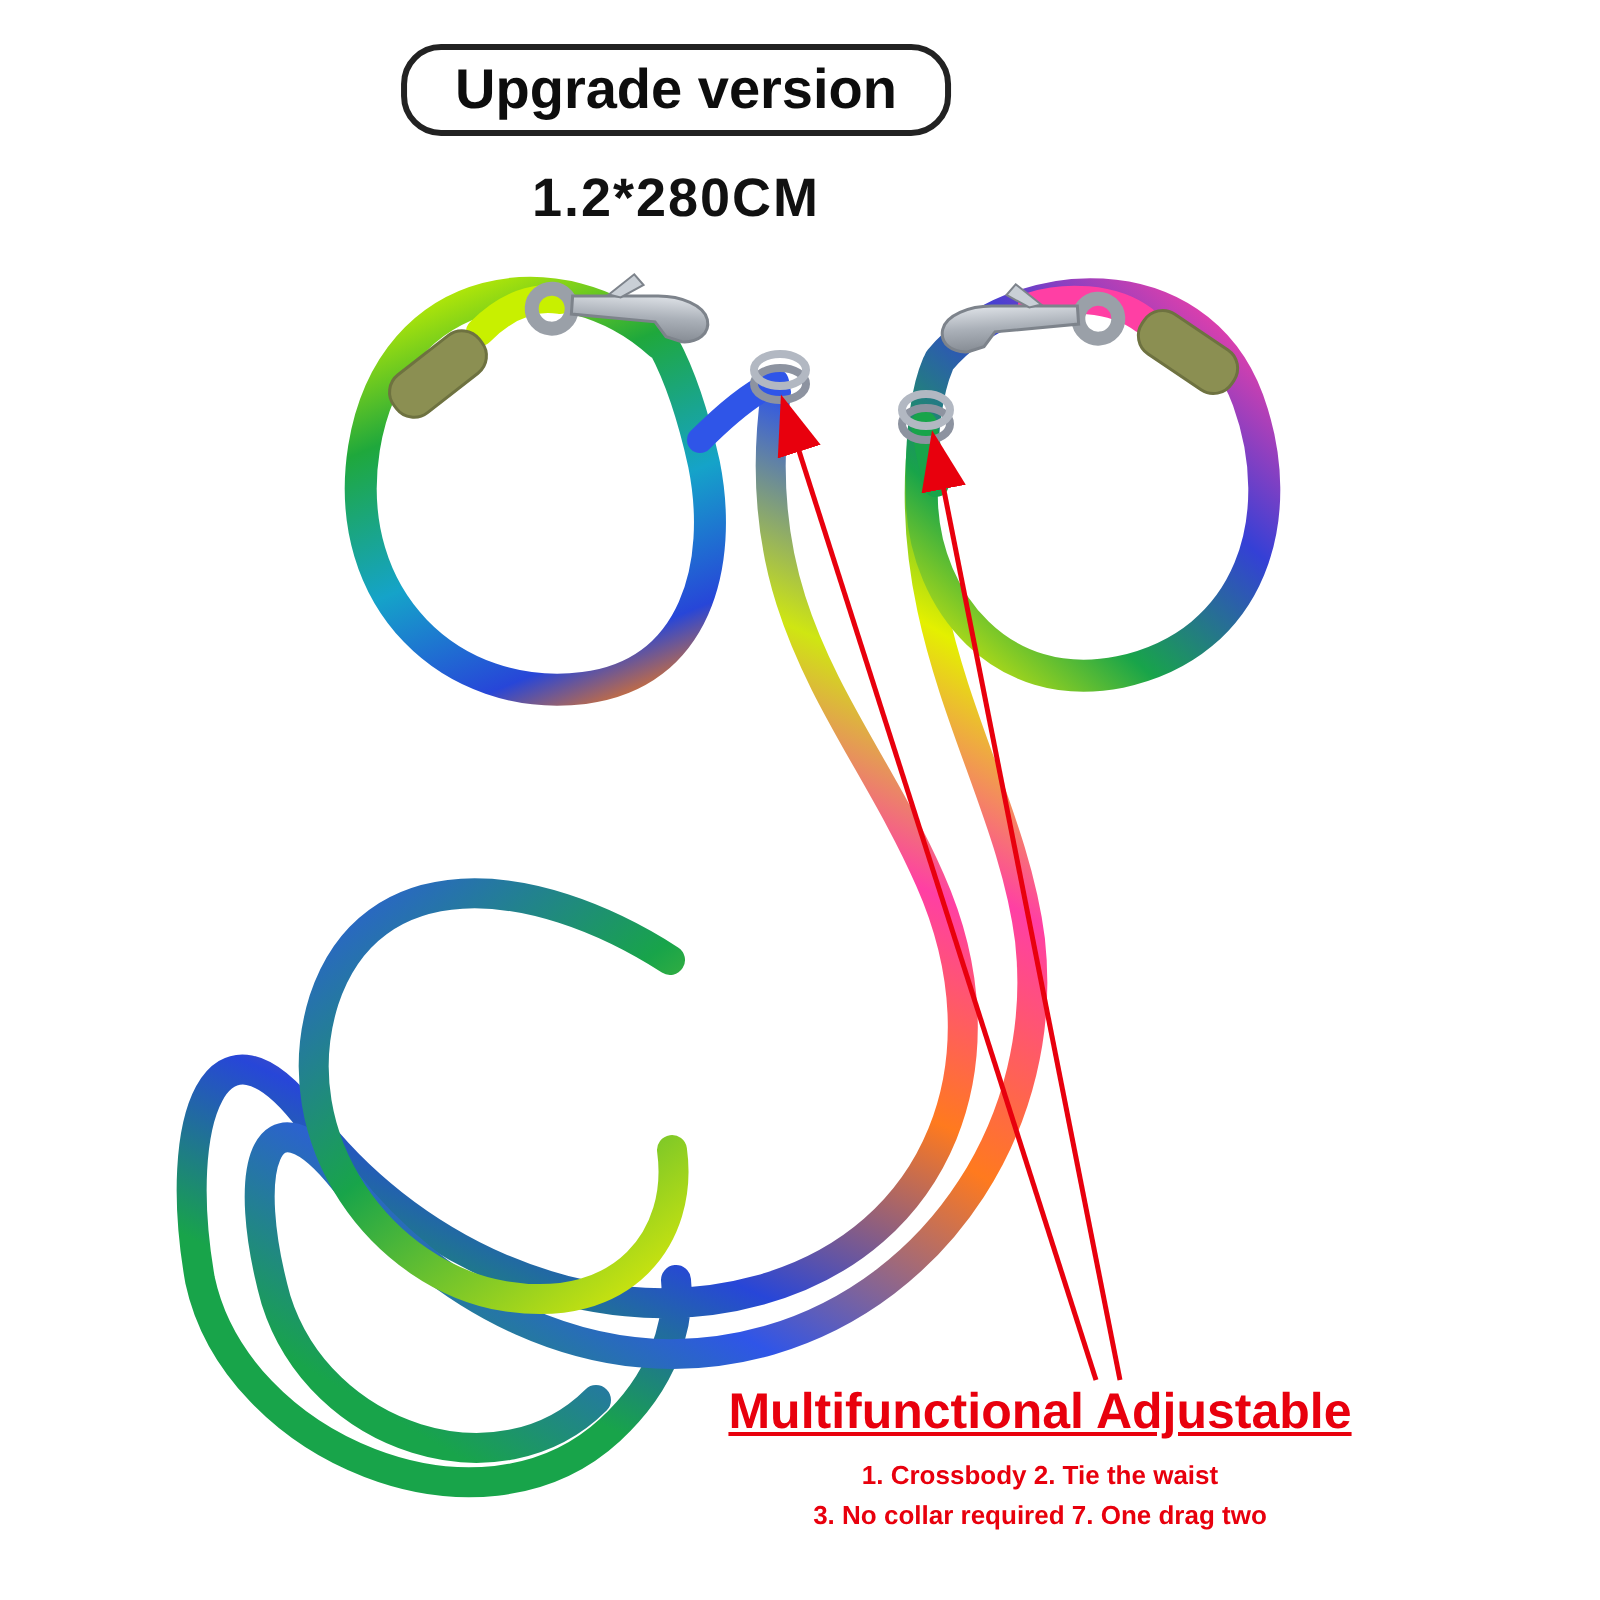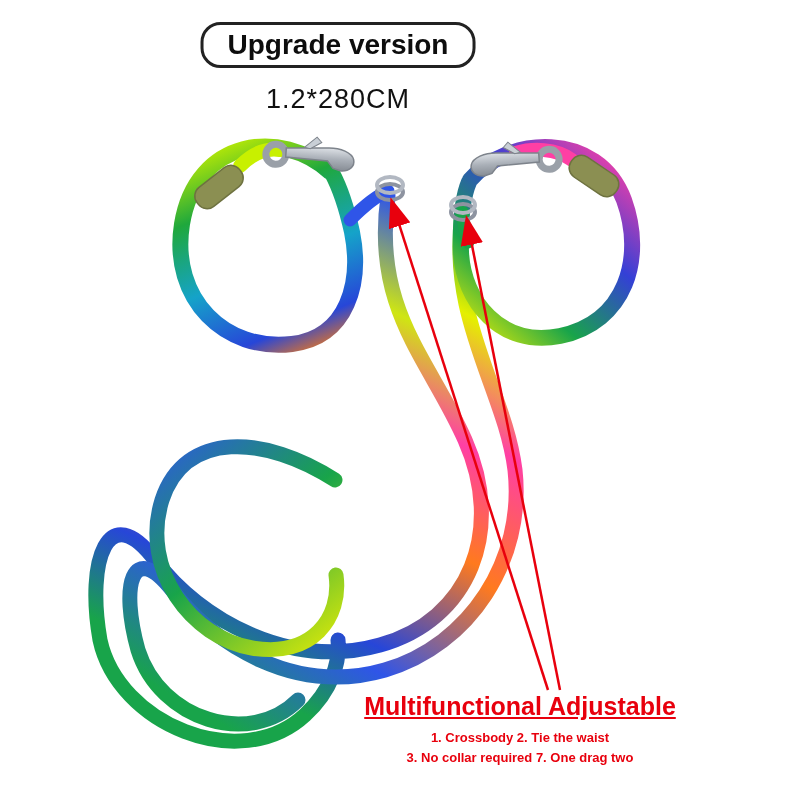--- a/index.html
+++ b/index.html
@@ -40,21 +40,21 @@
     white-space:nowrap;
     z-index:3;
   }
   .size-label{
     position:absolute;
     top:84px;
     left:0;
     width:100%;
     text-align:center;
     font-size:27px;
-    font-weight:normal;
+    font-weight:bold;
     letter-spacing:1px;
     color:var(--text_black);
     z-index:3;
   }
   .annotation{
     position:absolute;
     left:260px;
     width:520px;
     top:692px;
     text-align:center;

